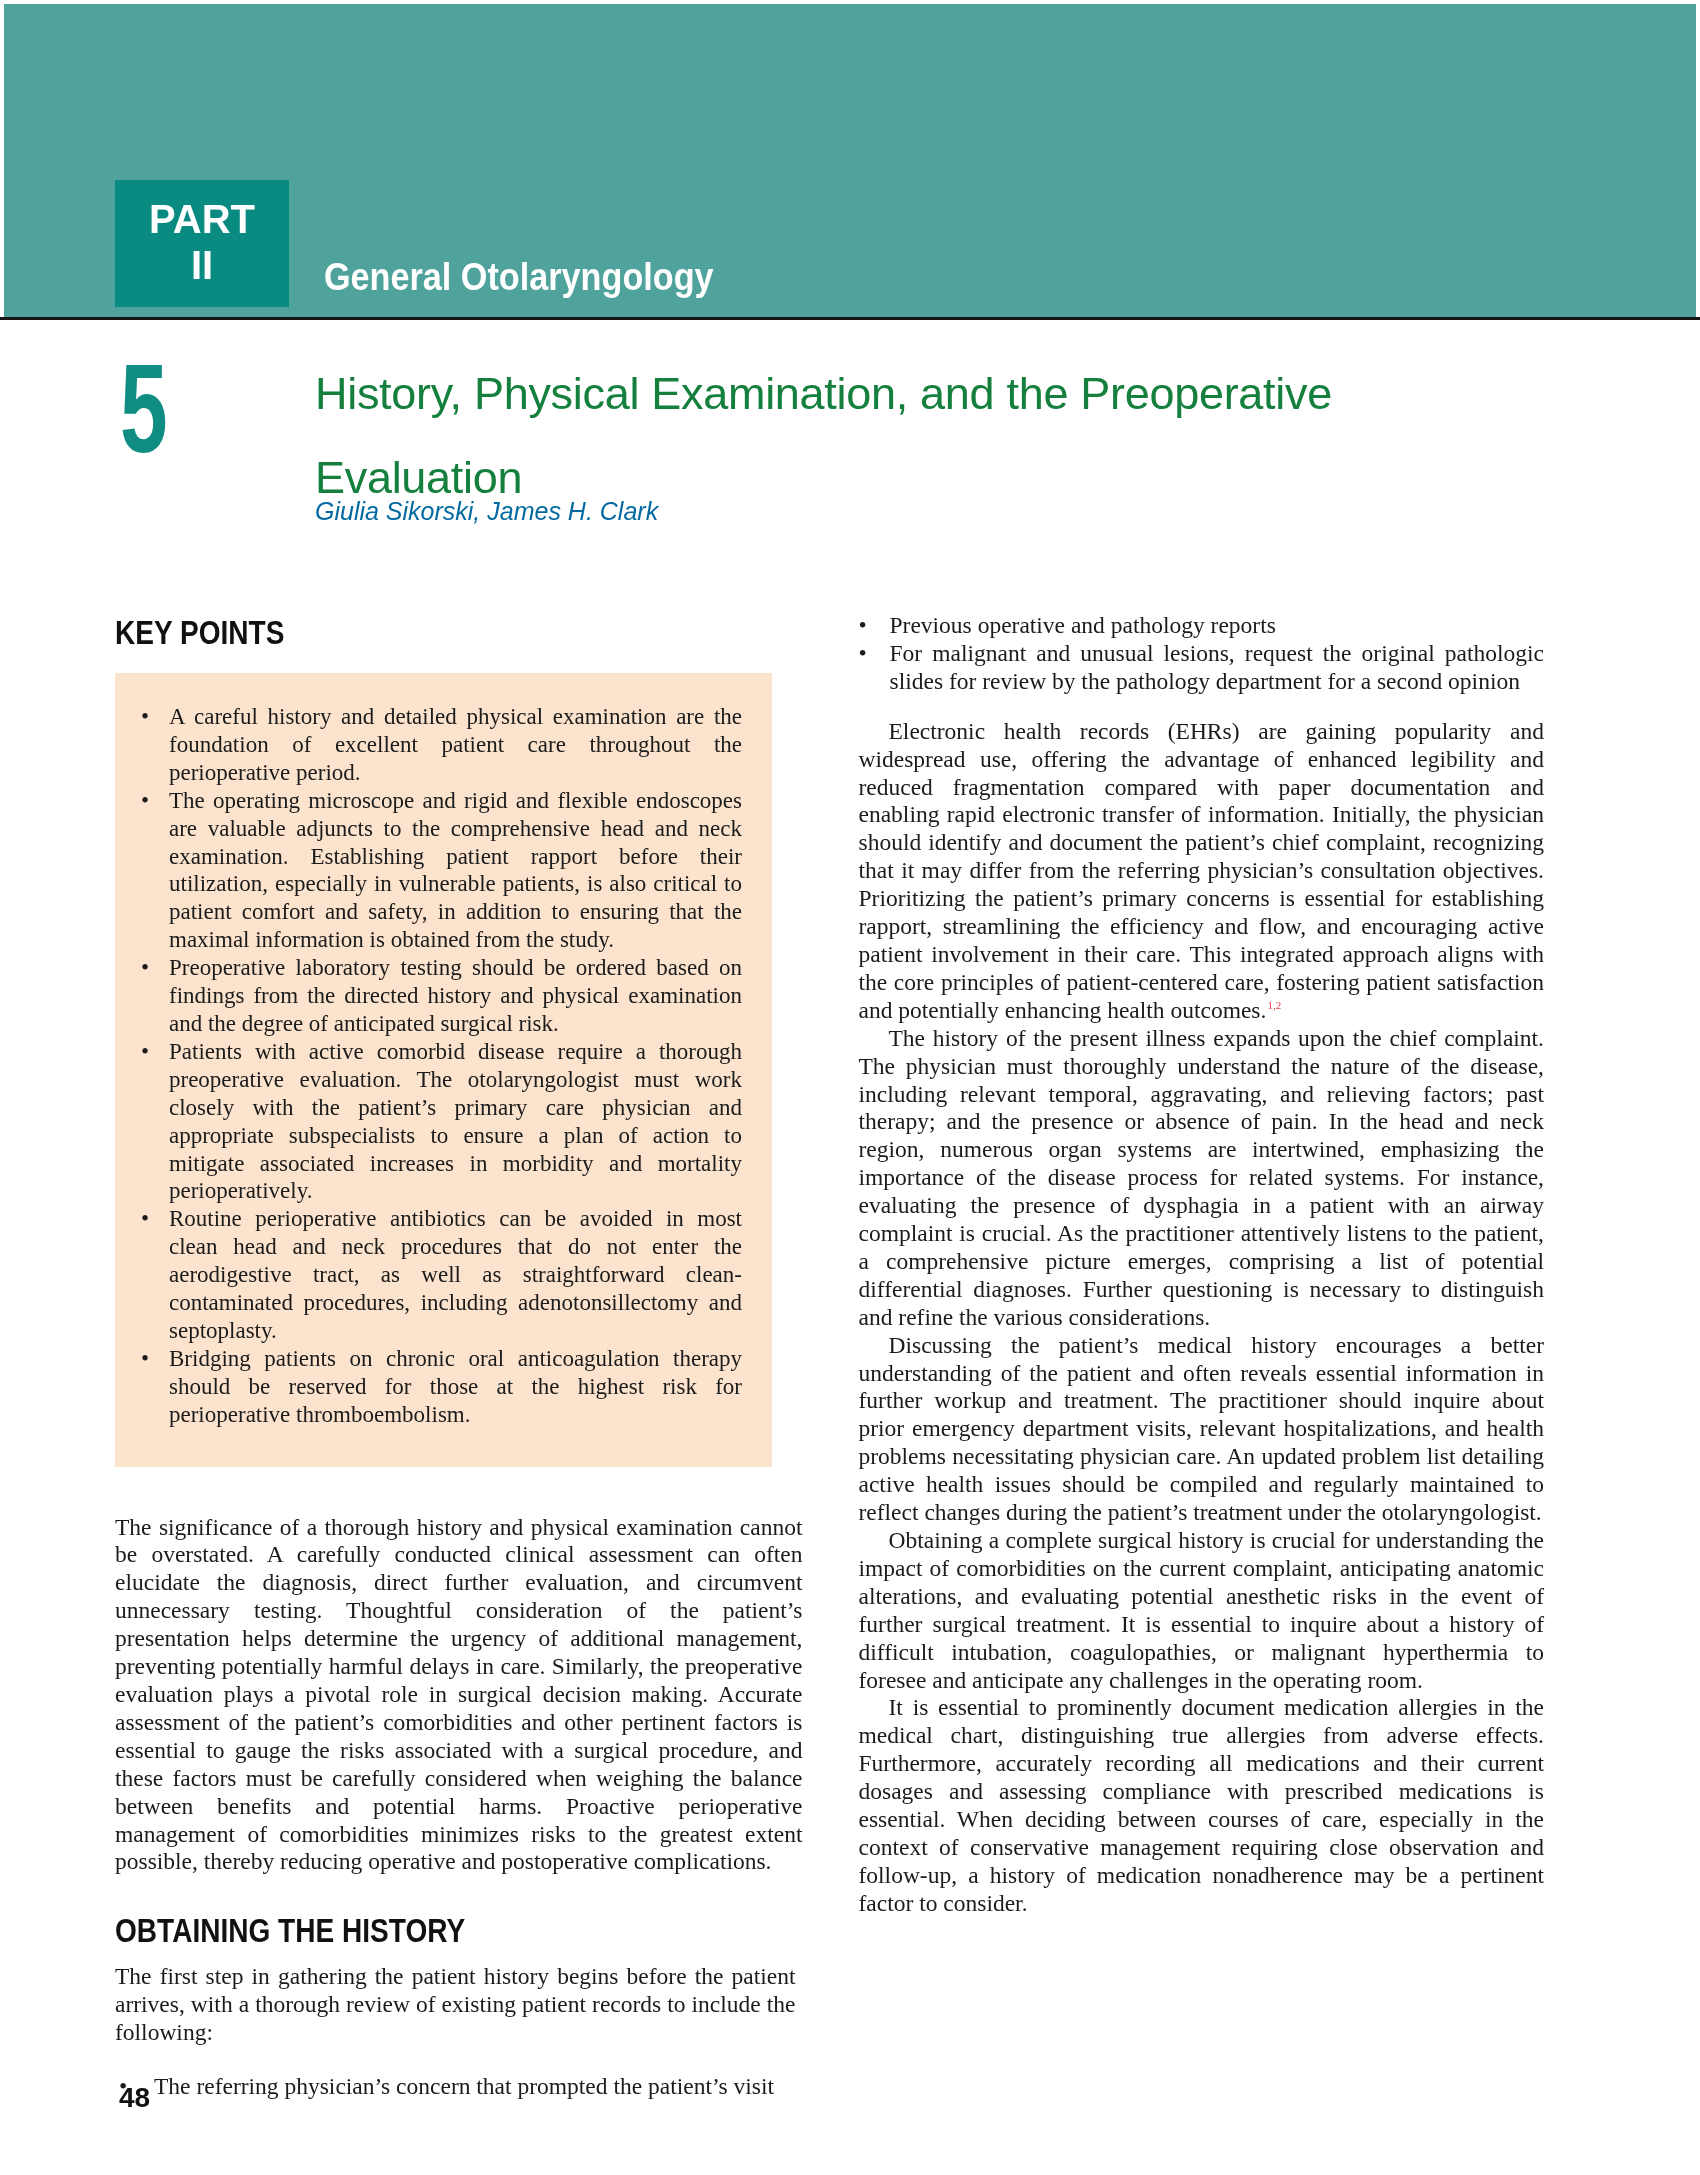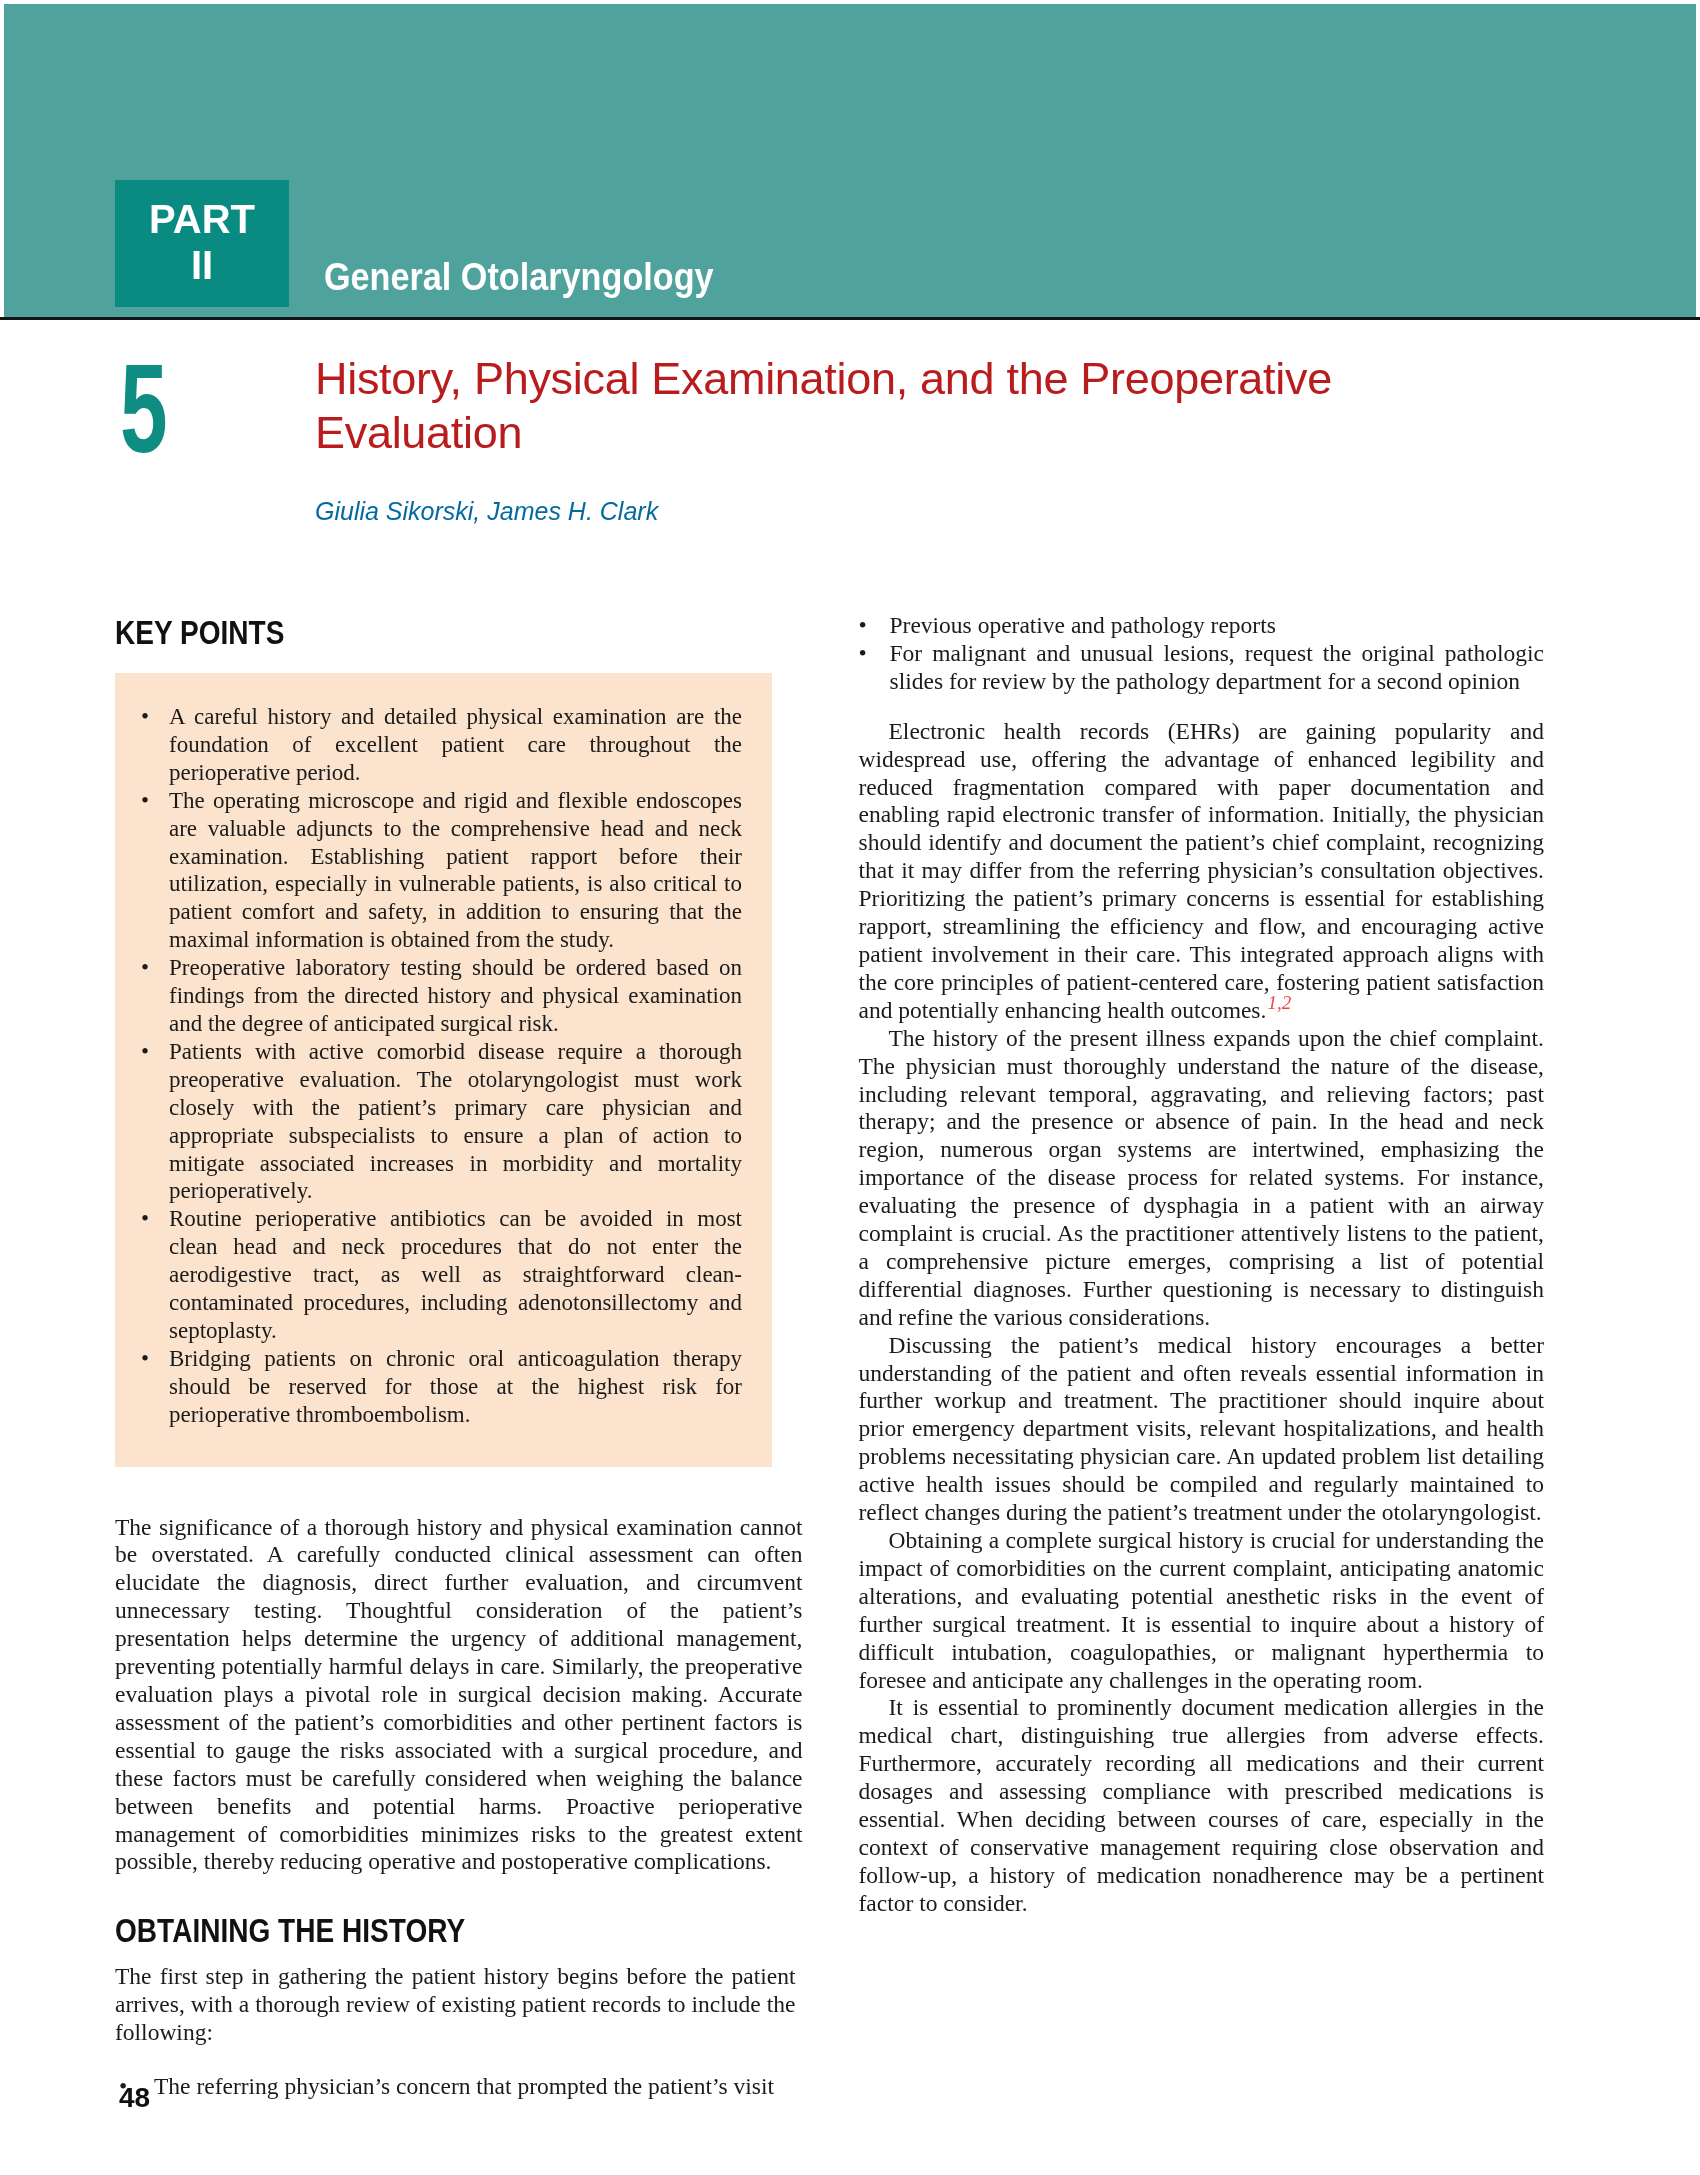--- a/index.html
+++ b/index.html
@@ -13,22 +13,22 @@
             font-weight:bold;font-size:40px;line-height:46px;padding-top:16px;box-sizing:border-box;}
   .band-title{position:absolute;left:320px;bottom:18px;color:#ffffff;
               font-family:"Liberation Sans",sans-serif;font-weight:bold;font-size:38px;
               transform:scaleX(.9);transform-origin:left bottom;white-space:nowrap;}
   .rule{position:absolute;top:317px;left:0;width:1700px;height:3px;background:#151515;}
 
   
   .chap-num{position:absolute;left:120px;top:346px;color:#0f8d83;
             font-family:"Liberation Sans",sans-serif;font-weight:bold;font-size:126px;line-height:1;
             transform:scaleX(.68);transform-origin:left top;}
-  .chap-title{position:absolute;left:315px;top:352px;width:1100px;color:#b91c1c;
-              font-family:"Liberation Sans",sans-serif;font-weight:400;font-size:45px;line-height:54px;
+  .chap-title{position:absolute;left:315px;top:352px;width:1100px;color:#15803d;
+              font-family:"Liberation Sans",sans-serif;font-weight:400;font-size:45px;line-height:84px;
               letter-spacing:-0.3px;}
   .chap-authors{position:absolute;left:315px;top:497px;color:#0369a1;
                 font-family:"Liberation Sans",sans-serif;font-style:italic;font-size:25px;}
 
   
   .columns{position:absolute;left:115px;top:600px;width:1429px;display:flex;gap:56px;
            font-size:23.5px;line-height:27.9px;text-align:justify;}
   .col-left{width:690px;}
   .col-right{width:688px;}
 
@@ -49,21 +49,21 @@
   .body-list li{position:relative;}
   .left-list{margin-top:26px;}
   .left-list li{padding-left:39px;}
   .left-list li::before{content:"\2022";position:absolute;left:4px;top:0;}
   .right-list{margin-top:12px;}
   .right-list li{padding-left:31px;}
   .right-list li::before{content:"\2022";position:absolute;left:0;top:0;}
 
   .para{margin:0;text-indent:30px;}
   .para-first{margin-top:22px;}
-  sup.ref{color:#ef4444;font-size:19px;line-height:0;vertical-align:super;margin-left:1px;font-style:italic;}
+  sup.ref{color:#ef4444;font-size:11px;line-height:0;vertical-align:super;margin-left:1px;}
 
   .page-number{position:absolute;left:119px;top:2082px;color:#111111;
                font-family:Liberation Sans, sans-serif;font-weight:bold;font-size:28px;}
 </style>
 </head>
 <body>
 
 <div class="page">
 
   <div class="band">

